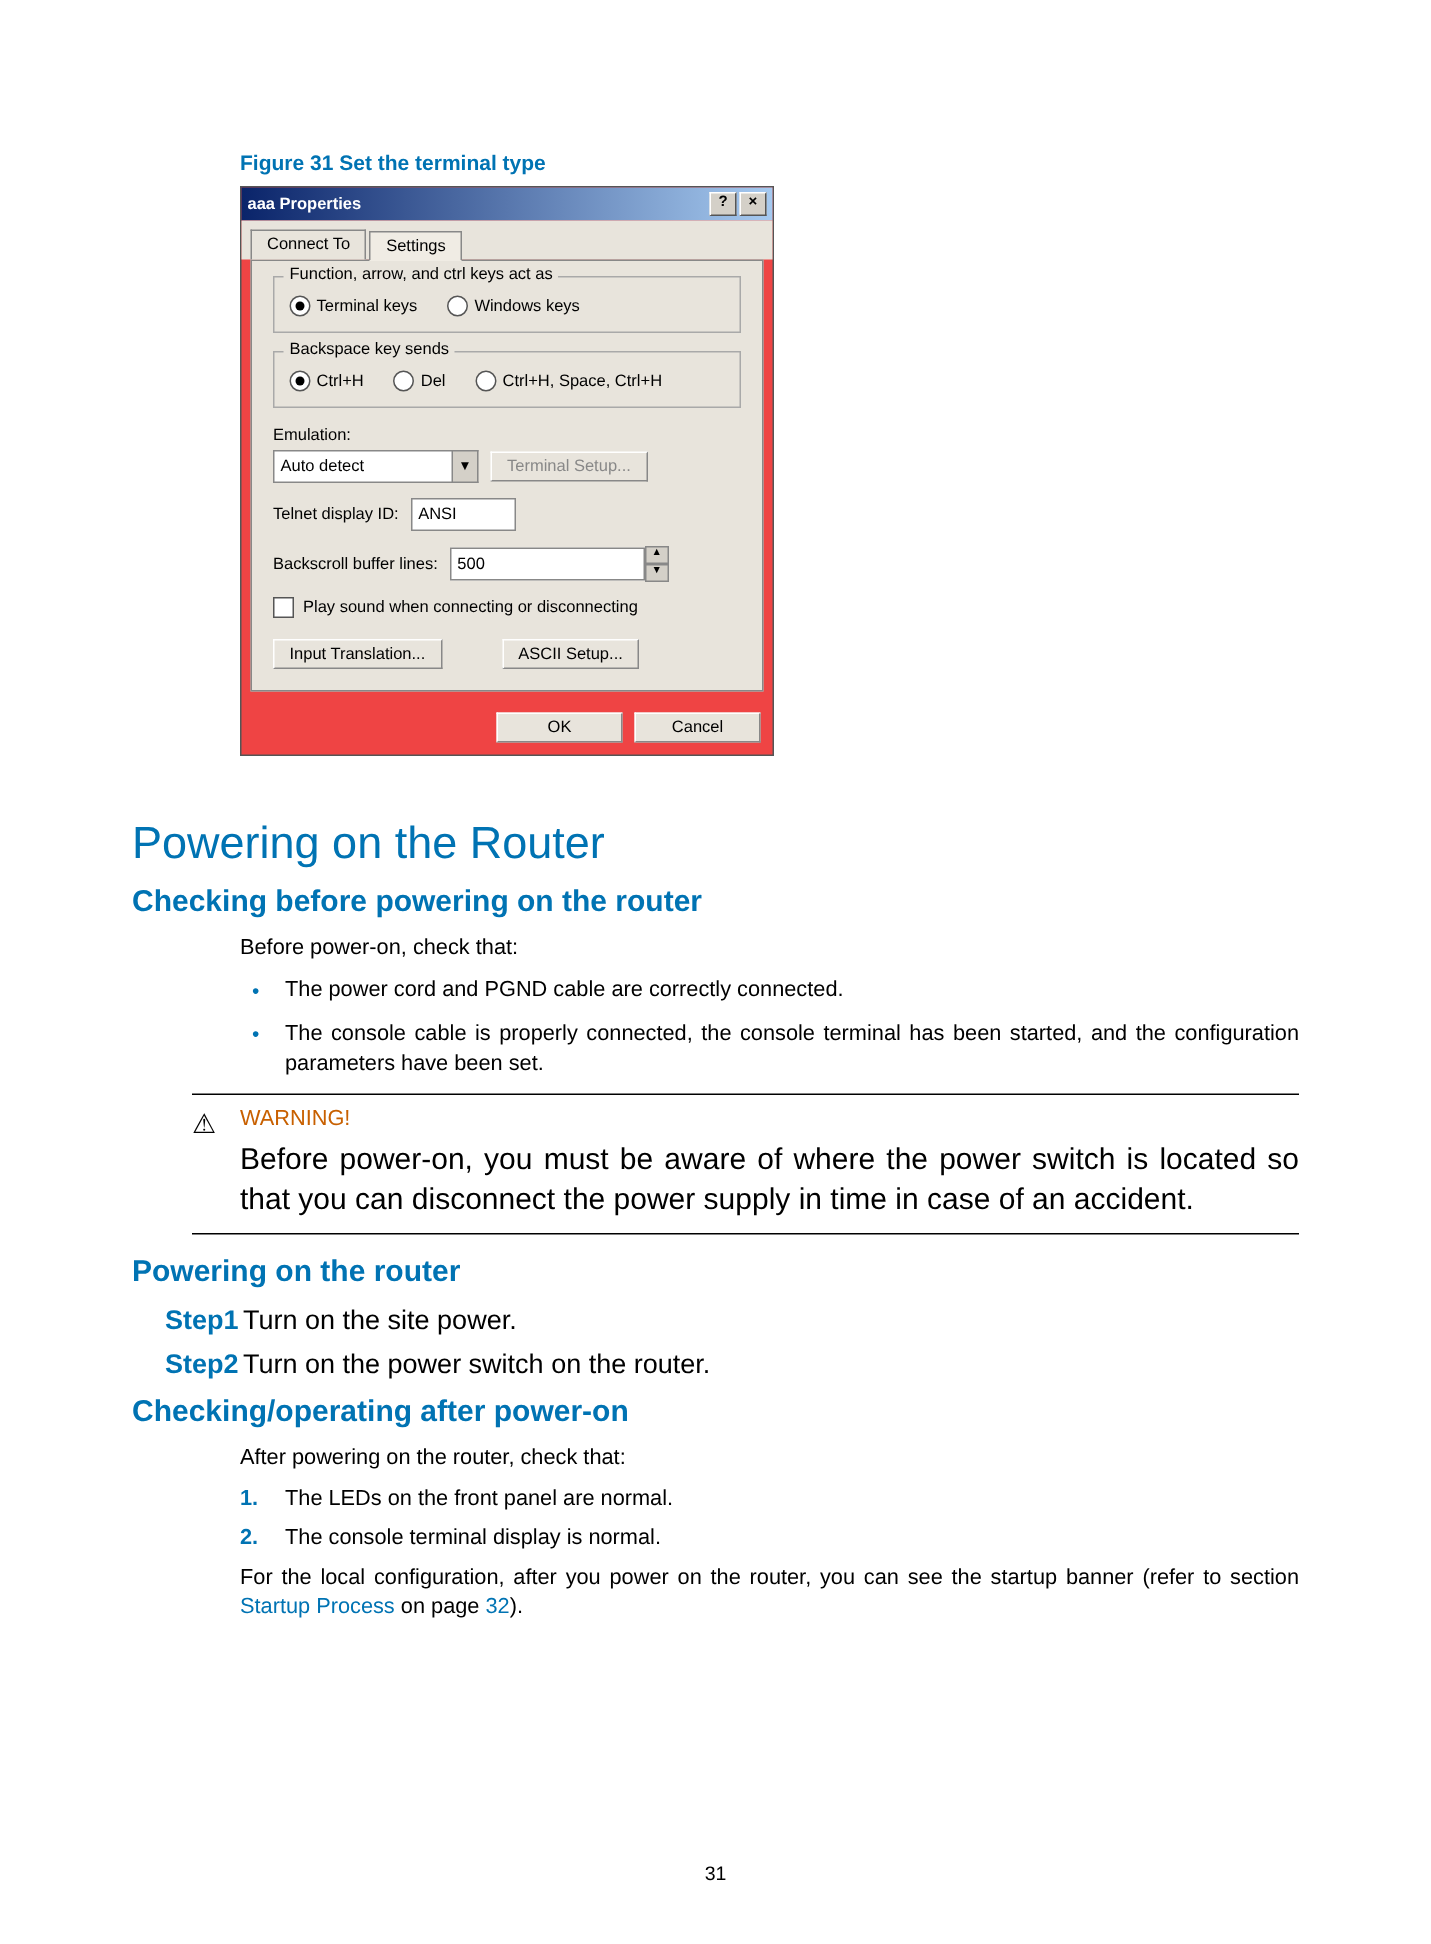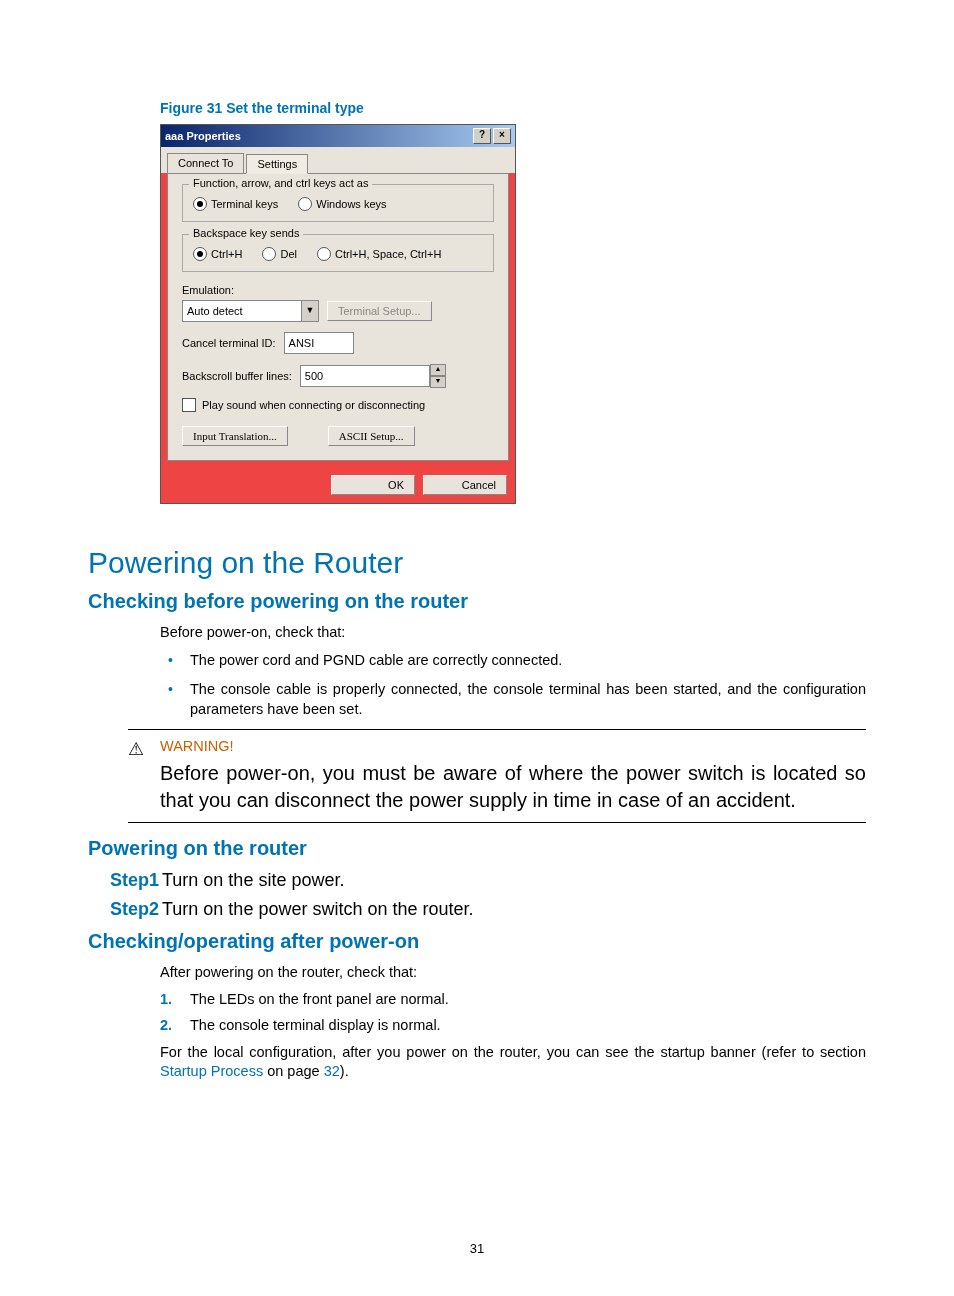--- a/index.html
+++ b/index.html
@@ -201,29 +201,28 @@
   .checkbox-box {
     width: 12px;
     height: 12px;
     border: 1px solid #555;
     background: #fff;
   }
   .inner-btn-row {
     display: flex;
     gap: 40px;
     margin-top: 6px;
-    font-family: Liberation Serif, serif;
   }
   .dialog-btn-row {
     display: flex;
     justify-content: flex-end;
     gap: 8px;
     padding: 8px;
   }
-  .dialog-btn-row .btn { width: 62px; text-align: right; }
+  .dialog-btn-row .btn { width: 62px; text-align: center; }
 
   h1.section {
     color: #0073b3;
     font-weight: normal;
     font-size: 30px;
     margin: 42px 0 10px 0;
   }
   h2.sub {
     color: #0073b3;
     font-weight: bold;
@@ -379,21 +378,21 @@
       <div style="font-size:11px;margin-bottom:4px;">Emulation:</div>
       <div class="field-row">
         <div class="combo">
           <div class="combo-input">Auto detect</div>
           <div class="combo-arrow">▼</div>
         </div>
         <div class="btn disabled">Terminal Setup...</div>
       </div>
 
       <div class="field-row">
-        <span>Cancel terminal ID:</span>
+        <span>Telnet display ID:</span>
         <div class="text-input" style="width:60px">ANSI</div>
       </div>
 
       <div class="field-row">
         <span>Backscroll buffer lines:</span>
         <div class="spinner">
           <div class="text-input">500</div>
           <div class="spin-btns">
             <div>▲</div>
             <div>▼</div>

